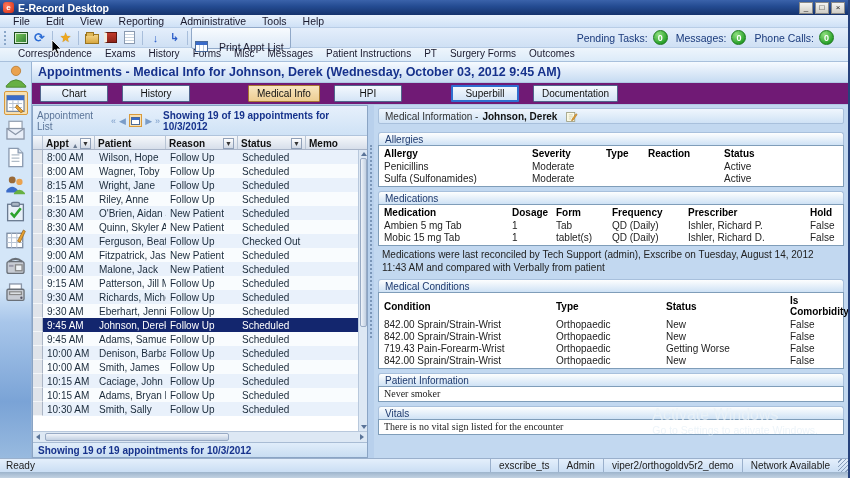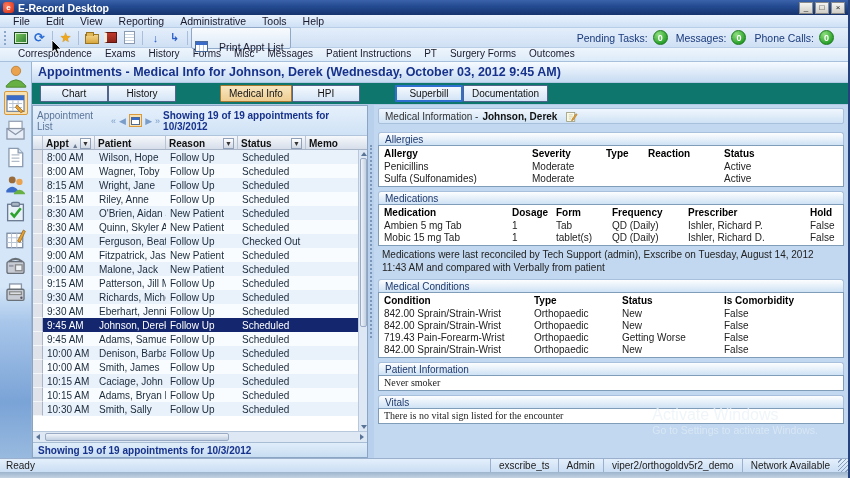--- a/index.html
+++ b/index.html
@@ -59,21 +59,21 @@
     display:flex; flex-direction:column; align-items:center; padding-top:2px; gap:3px; border-right:1px solid #9ab4d4; }
   .sbico { width:24px; height:24px; display:flex; align-items:center; justify-content:center; }
   .sbico svg { width:21px; height:21px; }
   .sbico.sel { background:#f8e0b0; border:1px solid #d89a3c; border-radius:2px; }
   .sbico.avatar svg { width:24px; height:24px; }
 
   .content { flex:1; display:flex; flex-direction:column; min-width:0; }
   .pageheader { height:21px; background:linear-gradient(180deg,#f6faff,#c6dbf2);
     display:flex; align-items:center; padding:0 6px; border-bottom:1px solid #b0c8e4; }
   .pageheader .ptitle { color:#16328c; font-weight:bold; font-size:12.5px; white-space:nowrap; }
-  .subtabs { height:22px; background:#0f766e; display:flex; align-items:center; padding:0 8px; border-bottom:1px solid #b0c8e4; }
+  .subtabs { height:22px; background:#701a75; display:flex; align-items:center; padding:0 8px; gap:14px; border-bottom:1px solid #b0c8e4; }
   .stab { min-width:68px; text-align:center; padding:2px 8px; font-size:10px; color:#111;
     background:linear-gradient(180deg,#f4f9fe,#d4e4f6); border:1px solid #51658c; border-radius:1px; }
   .stab.active { background:linear-gradient(180deg,#f8e6c0,#edcd92); border:1px solid #a87830;margin-left:44px; }
   .stab.focused { border:2px solid #2f6fd0; padding:1px 7px;margin-left:35px; }
 
   .panels { flex:1; display:flex; min-height:0; }
 
   
   .apt-panel { width:336px; display:flex; flex-direction:column; background:#fff; border:1px solid #8aa4c4; }
   .apt-toolbar { height:30px; background:linear-gradient(180deg,#e6f0fb,#cfe2f6); display:flex; align-items:center;
@@ -123,21 +123,21 @@
   .med-header .t2 { font-weight:bold; color:#111; }
   .edit-ico { width:13px; height:13px; margin-left:4px; }
   .sec-h { height:13px; background:linear-gradient(180deg,#fdfefe,#cfe2f5); border:1px solid #a8c0dc; border-bottom:none;
     border-radius:3px 3px 0 0; display:flex; align-items:center; padding:0 6px; color:#1e3a6e; margin-top:4px; }
   .sec-box { background:#fff; border:1px solid #7f9db9; padding:1px 0 2px; }
   .mtable .mh, .mtable .mr { display:grid; align-items:center; }
   .mtable .mh > div { font-weight:bold; color:#000; padding:1px 5px; }
   .mtable .mr > div { padding:0.5px 5px; color:#222; white-space:nowrap; overflow:hidden; }
   .cols-allergy  { grid-template-columns:148px 74px 42px 76px 1fr; }
   .cols-meds     { grid-template-columns:128px 44px 56px 76px 122px 46px 1fr; }
-  .cols-cond     { grid-template-columns:150px 88px 102px 1fr; }
+  .cols-cond     { grid-template-columns:150px 88px 102px 1fr;gap:22px; }
   .med-note { padding:3px 4px 1px; color:#222; line-height:1.25; }
   .plain-box { background:#fff; border:1px solid #7f9db9; padding:1px 5px 2px; color:#222;font-family:Liberation Serif, serif; }
 
   .watermark { position:absolute; right:30px; bottom:22px; text-align:left; pointer-events:none; }
   .watermark .w1 { font-size:16px; color:rgba(235,242,248,.8); }
   .watermark .w2 { font-size:10.5px; color:rgba(228,238,246,.65); }
 
   
   .statusbar { height:14px; background:linear-gradient(180deg,#e4effb,#cadef4); border-top:1px solid #9ab0cc;
     display:flex; align-items:center; font-size:10px; color:#222; }

